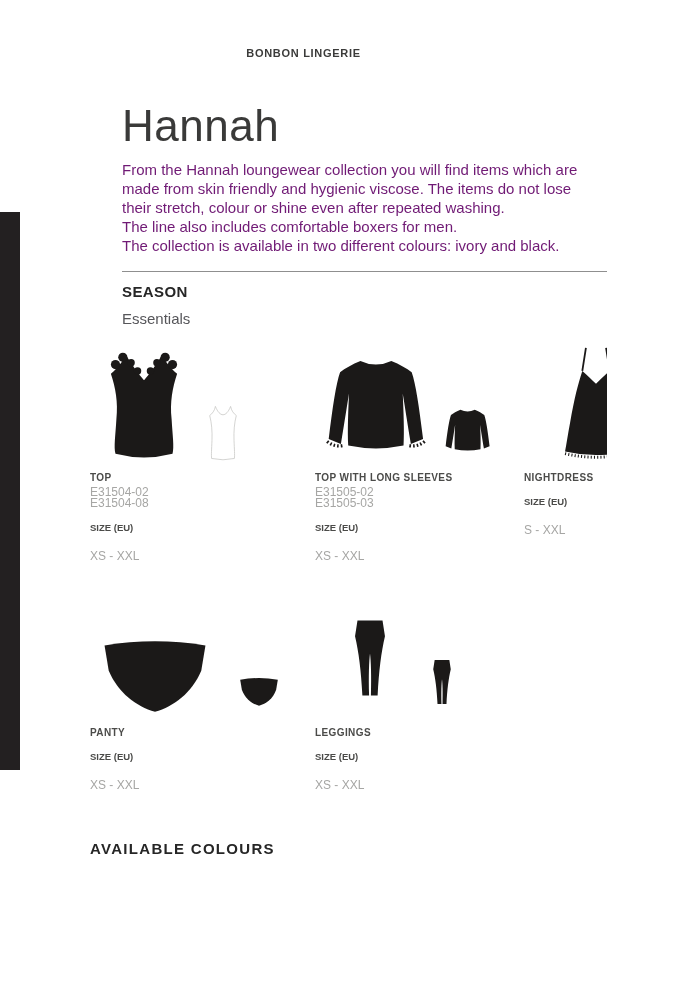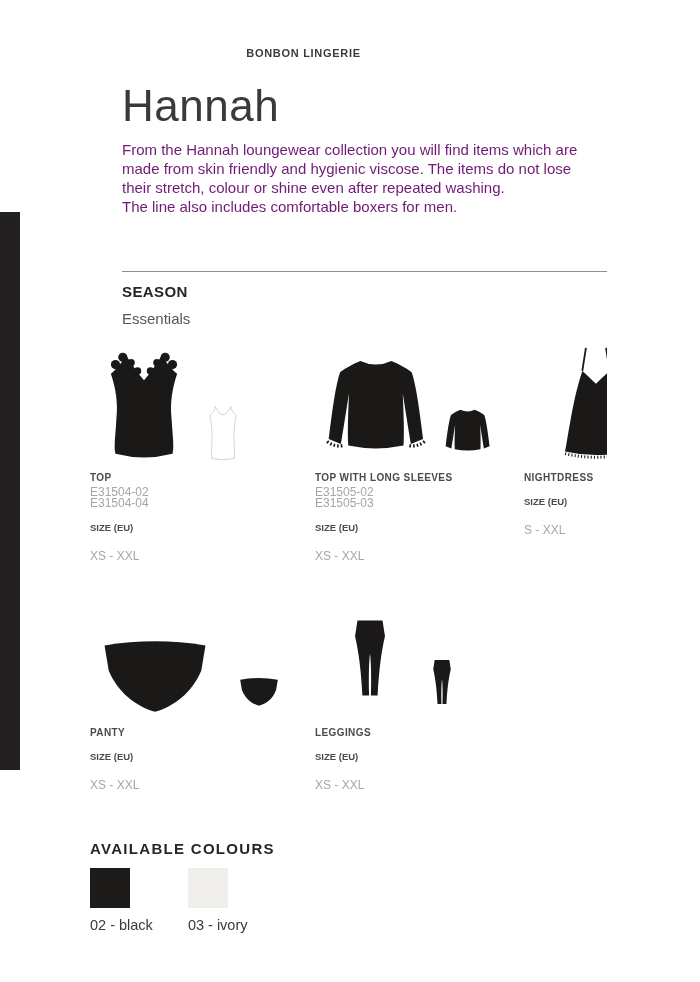--- a/index.html
+++ b/index.html
@@ -5,21 +5,21 @@
   html,body { margin:0; padding:0; background:#ffffff; }
   .page {
     position:relative; width:607px; height:982px; background:#ffffff;
     font-family:"Liberation Sans","DejaVu Sans",sans-serif; overflow:hidden;
   }
   .brand {
     position:absolute; top:47px; left:0; right:0; text-align:center;
     font-size:11px; font-weight:700; letter-spacing:0.7px; color:#3b3b3a;
   }
   .side-bar { position:absolute; left:0; top:212px; width:20px; height:558px; background:#232021; }
-  .content { position:absolute; left:122px; top:84px; width:482px; }
+  .content { position:absolute; left:122px; top:104px; width:482px; }
   .title { margin:0; font-size:44px; line-height:44px; font-weight:300; color:#3a3a39; letter-spacing:0.5px; }
   .desc { margin-top:12px; font-size:15px; line-height:19px; color:#701a75; }
   .divider { position:absolute; left:122px; top:271px; width:572px; height:0; border-top:1px solid #8f8f8f; }
   .season-label { position:absolute; left:122px; top:283px; font-size:15px; font-weight:700; letter-spacing:0.4px; color:#262626; }
   .season-value { position:absolute; left:122px; top:310px; font-size:15px; color:#56565a; }
 
   .grid {
     position:absolute; left:90px; top:340px; width:590px;
     display:grid; grid-template-columns:193px 177px 200px; row-gap:8px;gap:32px;
   }
@@ -48,20 +48,21 @@
 
   <div class="brand">BONBON LINGERIE</div>
 
   <div class="side-bar"></div>
 
   <div class="content">
     <h1 class="title">Hannah</h1>
     <div class="desc">
       <div>From the Hannah loungewear collection you will find items which are made from skin friendly and hygienic viscose. The items do not lose their stretch, colour or shine even after repeated washing.</div>
       <div>The line also includes comfortable boxers for men.</div>
+      <div>The collection is available in two different colours: ivory and black.</div>
     </div>
   </div>
 
   <div class="divider"></div>
   <div class="season-label">SEASON</div>
   <div class="season-value">Essentials</div>
 
   <div class="grid">
 
     <div class="cell">
@@ -79,21 +80,21 @@
               <circle cx="57" cy="22" r="4"></circle>
           </g>
         </svg>
         <svg width="38" height="58" viewBox="0 0 100 150">
           <path d="M30,5 C28,16 22,24 15,29 C20,48 22,70 21,95 C20,118 19,132 20,142 Q50,149 80,142 C81,132 80,118 79,95 C78,70 80,48 85,29 C78,24 72,16 70,5 C64,20 57,27 50,27 C43,27 36,20 30,5 Z" fill="#ffffff" stroke="#c6c6c4" stroke-width="2"></path>
         </svg>
       </div>
       <div class="p-name">TOP</div>
       <div class="p-codes">
         <div>E31504-02</div>
-        <div>E31504-04</div>
+        <div>E31504-08</div>
       </div>
       <div class="size-label">SIZE (EU)</div>
       <div class="size-value">XS - XXL</div>
     </div>
 
     <div class="cell">
       <div class="figure">
         <svg width="116" height="111" viewBox="0 0 130 124">
           <path d="M46,6 C36,10 27,15 21,20 C16,34 12,62 7,102 L22,108 C27,78 30,58 32,46 C31,68 30,92 31,110 Q65,117 99,110 C100,92 99,68 98,46 C100,58 103,78 108,108 L123,102 C118,62 114,34 109,20 C103,15 94,10 84,6 Q65,15 46,6 Z" fill="#1b1918"></path>
           <path d="M5,105 Q14,112 24,110 M125,105 Q116,112 106,110" stroke="#1b1918" stroke-width="4" stroke-dasharray="2,2.5" fill="none"></path>
@@ -154,24 +155,14 @@
       </div>
       <div class="p-name">LEGGINGS</div>
       <div class="size-label">SIZE (EU)</div>
       <div class="size-value">XS - XXL</div>
     </div>
 
   </div>
 
   <div class="colours-heading">AVAILABLE COLOURS</div>
 
-  <div class="swatches">
-    <div class="swatch-block">
-      <div class="swatch" style="background-color: rgb(29, 27, 26);"></div>
-      <div class="swatch-label">02 - black</div>
-    </div>
-    <div class="swatch-block">
-      <div class="swatch" style="background-color: rgb(241, 239, 235);"></div>
-      <div class="swatch-label">03 - ivory</div>
-    </div>
-  </div>
 
 </div>
 
 </body></html>

